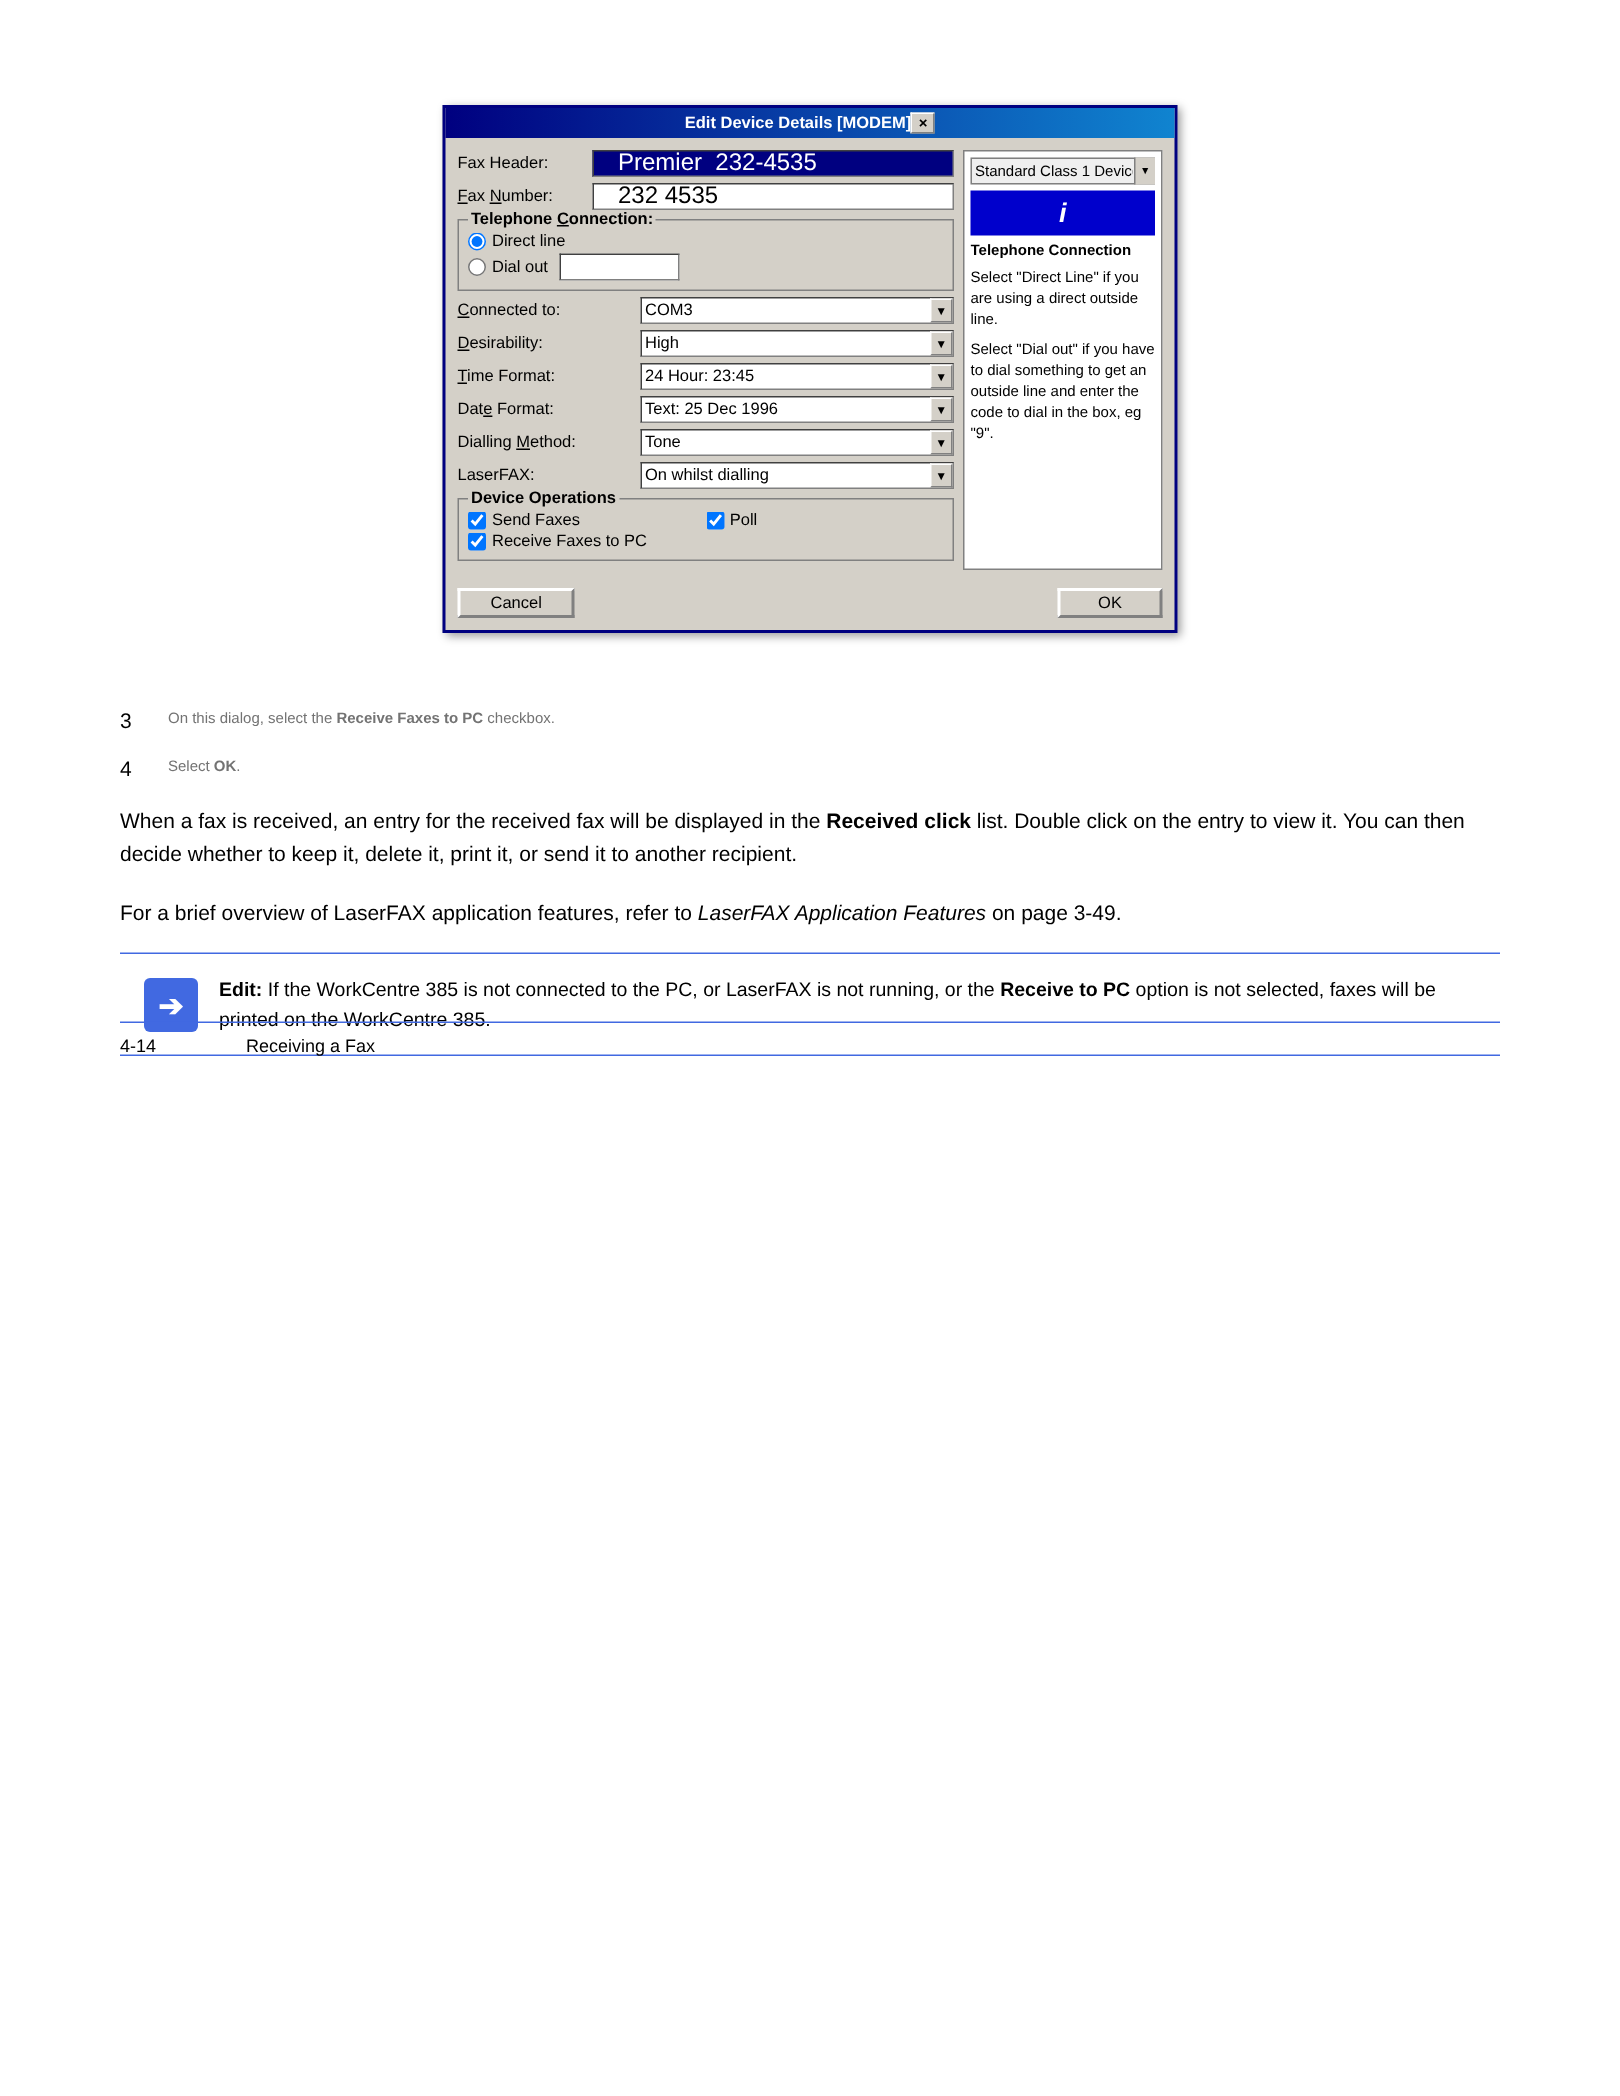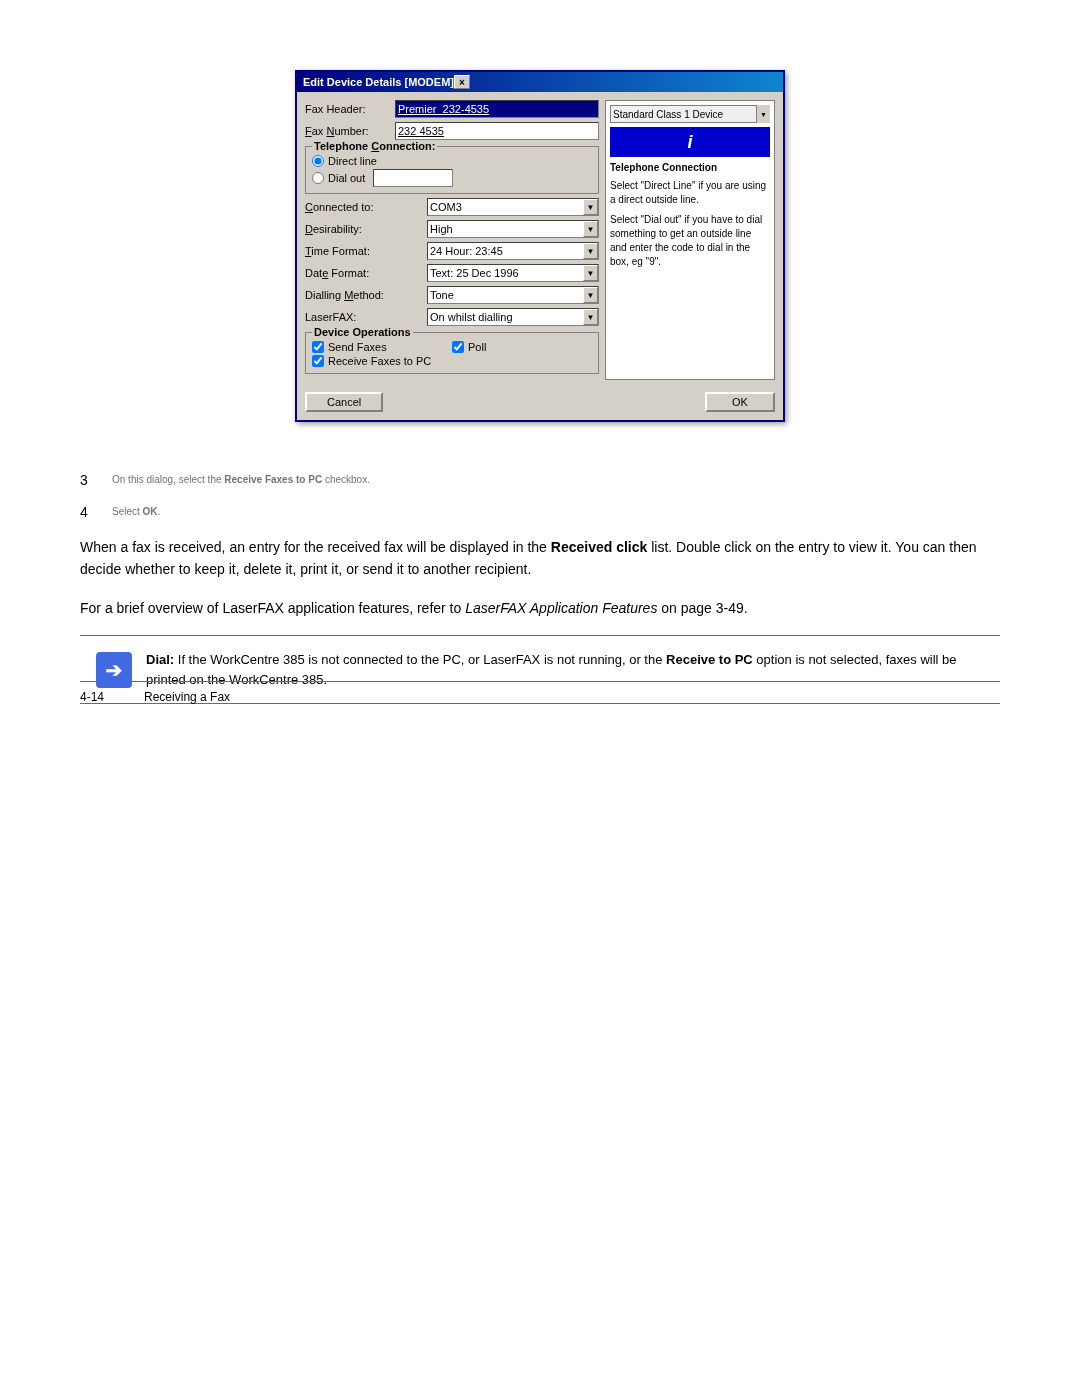--- a/index.html
+++ b/index.html
@@ -36,21 +36,21 @@
       box-shadow: 2px 2px 6px rgba(0,0,0,0.4);
     }
 
     .dialog-titlebar {
       background: linear-gradient(to right, #000080, #1084d0);
       color: white;
       padding: 3px 6px;
       font-size: 11px;
       font-weight: bold;
       display: flex;
-      justify-content: flex-start;
+      justify-content: center;
       align-items: center;
     }
 
     .dialog-titlebar-close {
       background: #d4d0c8;
       border: 1px solid #808080;
       border-top-color: #ffffff;
       border-left-color: #ffffff;
       width: 16px;
       height: 14px;
@@ -98,24 +98,23 @@
       text-decoration: underline;
     }
 
     .text-input {
       flex: 1;
       height: 18px;
       border: 1px solid #808080;
       border-top-color: #404040;
       border-left-color: #404040;
       background: #ffffff;
-      padding: 1px 2px;
-      font-size: 11px;
+      padding: 1px 16px;
+      font-size: 16px;
       font-family: 'MS Sans Serif', Arial, sans-serif;
-      text-decoration: underline;
     }
 
     .text-input.highlighted {
       background: #000080;
       color: #ffffff;
     }
 
     .section-box {
       border: 1px solid #808080;
       margin-bottom: 4px;
@@ -319,21 +318,21 @@
     }
 
     .footer-line {
       position: absolute;
       bottom: 80px;
       left: 80px;
       right: 80px;
       border-top: 1px solid #4169e1;
       padding-top: 8px;
       display: flex;
-      gap: 40px;
+      gap: 60px;
       font-size: 12px;
       color: #000;
     }
 
     .page-num {
       font-size: 12px;
     }
 
     .footer-title {
       font-size: 12px;
@@ -508,21 +507,21 @@
 
   <p class="body-text">
     For a brief overview of LaserFAX application features, refer to <em>LaserFAX Application Features</em> on page 3-49.
   </p>
 
   <div class="note-box">
     <div class="note-arrow">
       <span class="note-arrow-icon">➔</span>
     </div>
     <div class="note-text">
-      <strong>Dial:</strong>  If the WorkCentre 385 is not connected to the PC, or LaserFAX is not running, or the <strong>Receive to PC</strong> option is not selected, faxes will be printed on the WorkCentre 385.
+      <strong>Edit:</strong>  If the WorkCentre 385 is not connected to the PC, or LaserFAX is not running, or the <strong>Receive to PC</strong> option is not selected, faxes will be printed on the WorkCentre 385.
     </div>
   </div>
 
   <div class="footer-line">
     <span class="page-num">4-14</span>
     <span class="footer-title">Receiving a Fax</span>
   </div>
 
 </div>
 

